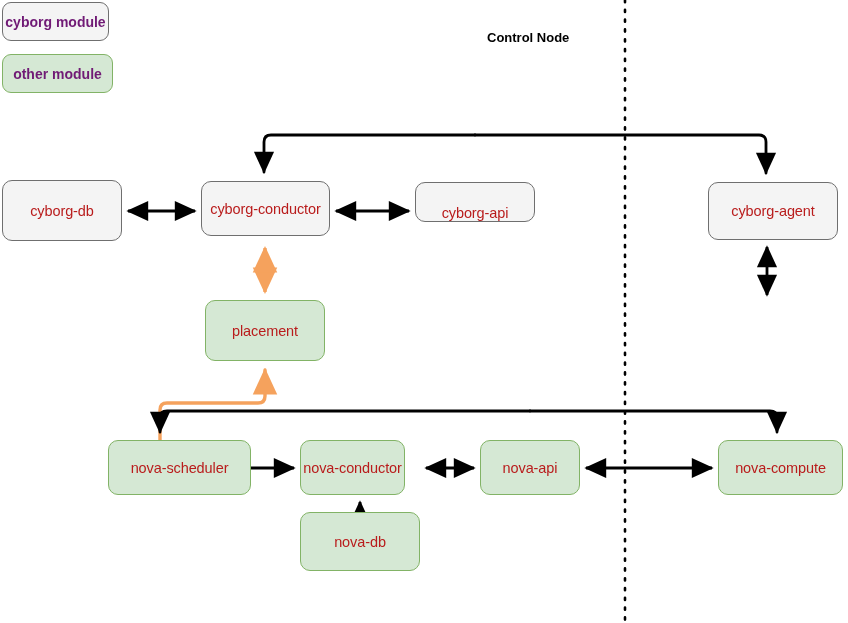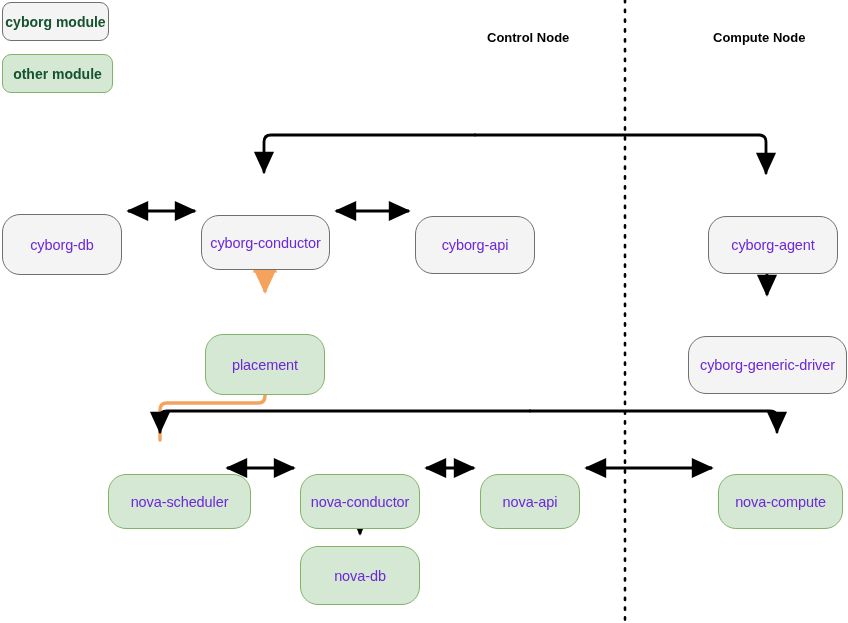--- a/index.html
+++ b/index.html
@@ -23,46 +23,45 @@
     top: 0;
     width: 848px;
     height: 623px;
   }
   .node {
     position: absolute;
     box-sizing: border-box;
     display: flex;
     align-items: center;
     justify-content: center;
-    border-radius: 18px;
+    border-radius: 10px;
     font-size: 14.5px;
-    color: #6d28d9;
+    color: #b91c1c;
     text-align: center;
     letter-spacing: -0.1px;
     z-index: 3;
-    margin-top: 34px;
   }
   .node.cyborg {
     background: #f4f4f4;
     border: 1.2px solid #6f6f6f;
   }
   .node.other {
     background: #d5e8d4;
     border: 1.2px solid #82b366;
   }
   .legend-box {
     position: absolute;
     box-sizing: border-box;
     display: flex;
     align-items: center;
     justify-content: center;
     border-radius: 9px;
     font-size: 14px;
     font-weight: bold;
-    color: #14532d;
+    color: #701a75;
     z-index: 3;
   }
   .legend-box.cyborg {
     background: #f4f4f4;
     border: 1.2px solid #6f6f6f;
   }
   .legend-box.other {
     background: #d5e8d4;
     border: 1.2px solid #82b366;
   }
@@ -124,44 +123,40 @@
   </svg>
 
   <div class="legend-box cyborg" style="left:2px; top:2px; width:107px; height:39px;">
     <span>cyborg module</span>
   </div>
   <div class="legend-box other" style="left:2px; top:54px; width:111px; height:39px;align-items:center;">
     <span>other module</span>
   </div>
 
   <div class="zone-label" style="left:487px; top:30px;">Control Node</div>
-  <div class="zone-label" style="left:713px; top:30px;">Compute Node</div>
 
   <div class="node cyborg" style="left:2px; top:180px; width:120px; height:61px;">
     <span>cyborg-db</span>
   </div>
   <div class="node cyborg" style="left:201px; top:181px; width:129px; height:55px;">
     <span>cyborg-conductor</span>
   </div>
-  <div class="node cyborg" style="left:415px; top:182px; width:120px; height:58px;">
+  <div class="node cyborg" style="left:415px; top:182px; width:120px; height:40px;align-items:flex-end;">
     <span>cyborg-api</span>
   </div>
   <div class="node cyborg" style="left:708px; top:182px; width:130px; height:58px;">
     <span>cyborg-agent</span>
-  </div>
-  <div class="node cyborg" style="left:688px; top:302px; width:159px; height:58px;">
-    <span>cyborg-generic-driver</span>
   </div>
   <div class="node other" style="left:205px; top:300px; width:120px; height:61px;">
     <span>placement</span>
   </div>
   <div class="node other" style="left:108px; top:440px; width:143px; height:55px;">
     <span>nova-scheduler</span>
   </div>
-  <div class="node other" style="left:300px; top:440px; width:120px; height:55px;">
+  <div class="node other" style="left:300px; top:440px; width:105px; height:55px;">
     <span>nova-conductor</span>
   </div>
   <div class="node other" style="left:480px; top:440px; width:100px; height:55px;">
     <span>nova-api</span>
   </div>
   <div class="node other" style="left:718px; top:440px; width:125px; height:55px;">
     <span>nova-compute</span>
   </div>
   <div class="node other" style="left:300px; top:512px; width:120px; height:59px;">
     <span>nova-db</span>

